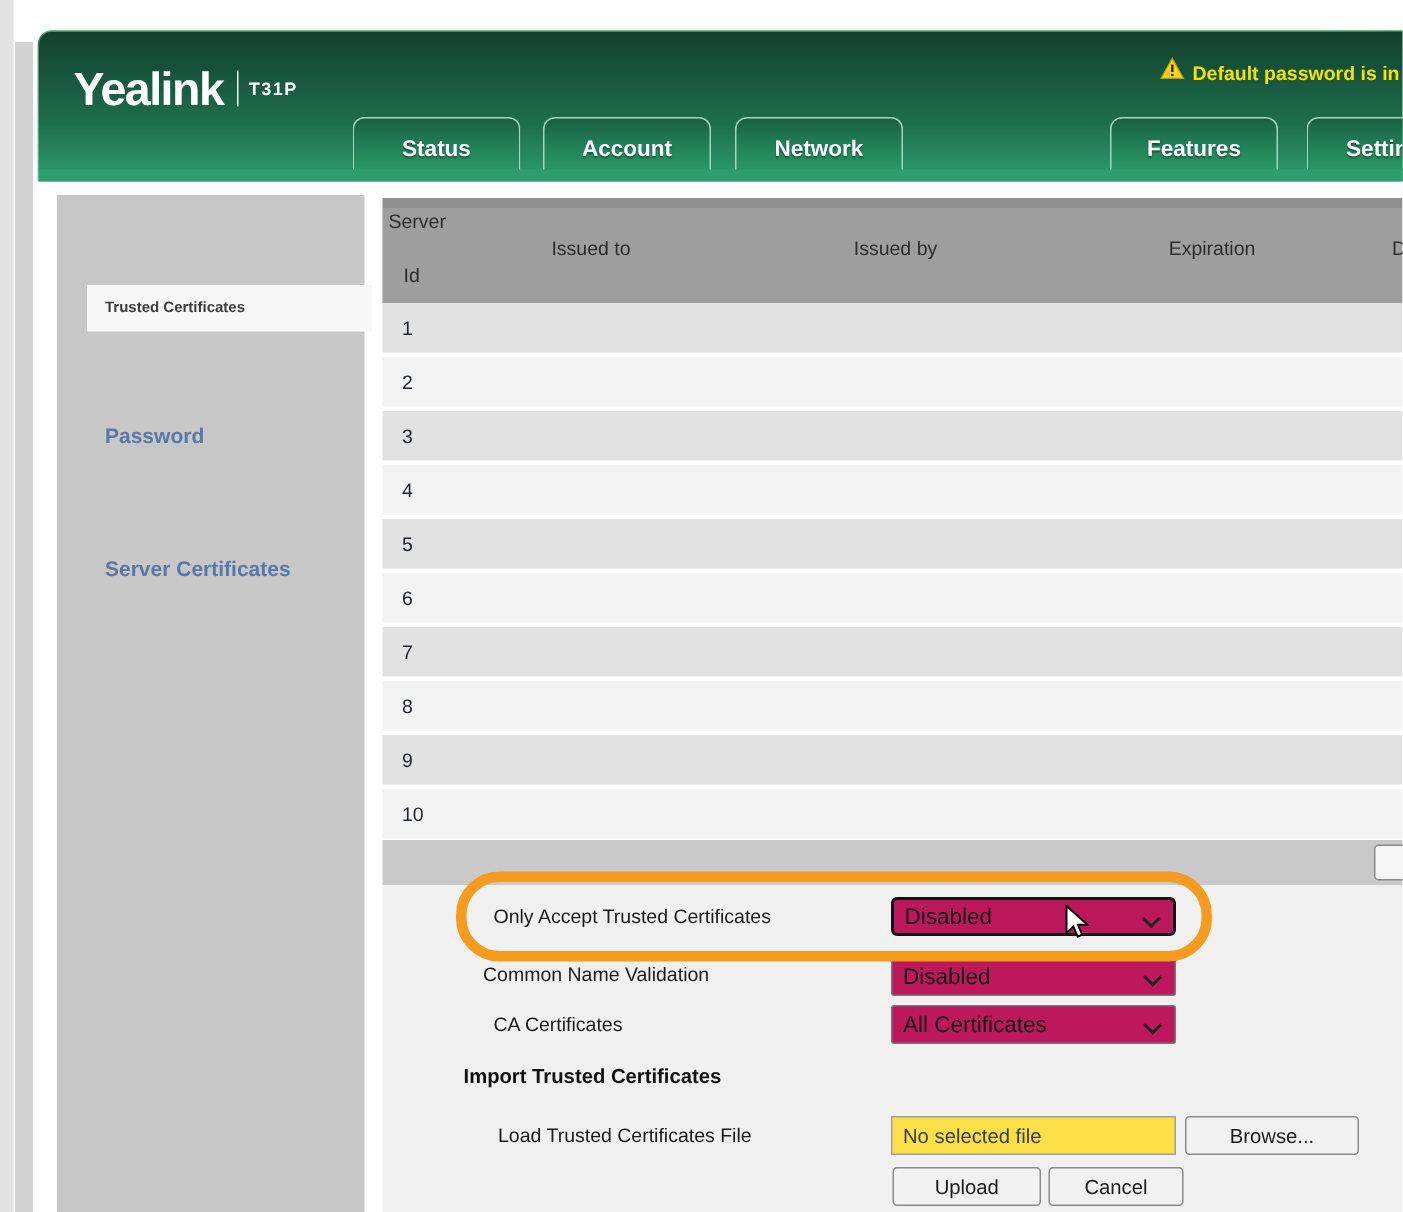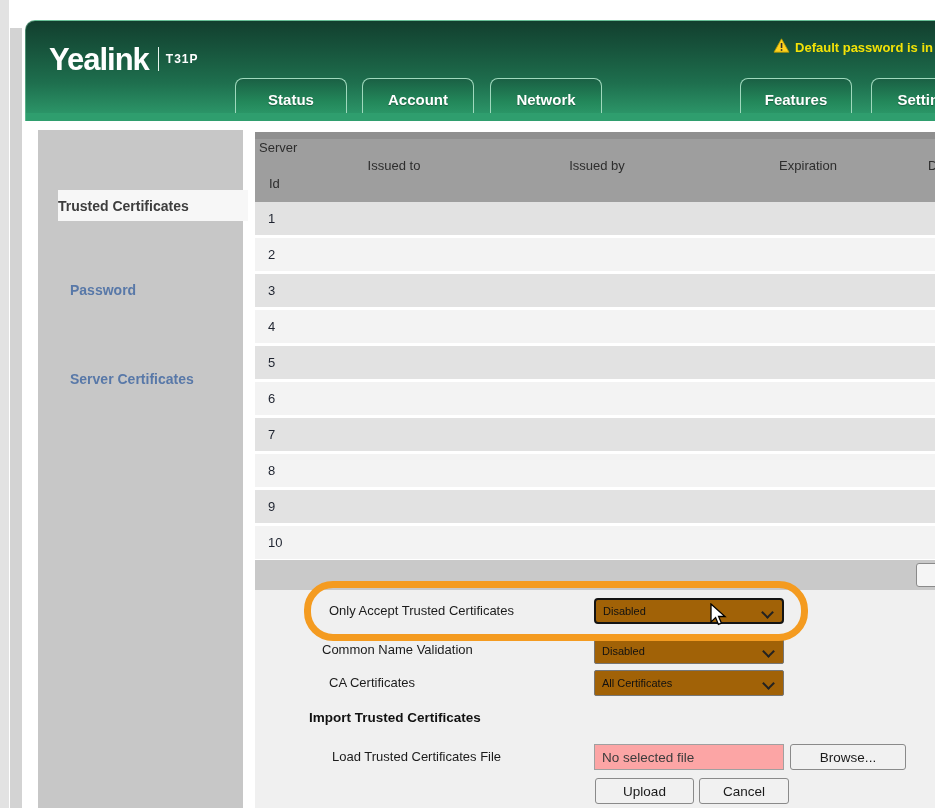--- a/index.html
+++ b/index.html
@@ -27,48 +27,48 @@
   .tab{position:absolute;top:57px;height:42px;width:112px;
     background:linear-gradient(180deg,#1a6044 0%,#23875a 55%,#2f9e6e 100%);
     border:1px solid #9fd9bd;border-bottom:none;border-radius:8px 8px 0 0;
     color:#fff;font-size:15px;font-weight:700;display:flex;align-items:center;justify-content:center;
     box-sizing:border-box;text-shadow:0 1px 1px rgba(0,0,0,.35);cursor:pointer;}
 
   
   .sidebar{position:absolute;left:38px;top:130px;width:205px;height:678px;background:#c7c7c7;}
   .side-item{position:absolute;left:32px;font-size:14px;font-weight:700;color:#5878a8;cursor:pointer;}
   .side-selected{position:absolute;left:20px;top:60px;width:190px;height:31px;background:#f7f7f7;
-    display:flex;align-items:center;box-sizing:border-box;
-    font-size:14px;font-weight:700;color:#3d3d3d;cursor:pointer;}
+    display:flex;align-items:center;padding-left:12px;box-sizing:border-box;
+    font-size:10px;font-weight:700;color:#3d3d3d;cursor:pointer;}
 
   
   .thead{position:absolute;left:255px;top:132px;width:680px;height:70px;
     background:linear-gradient(180deg,#8f8f8f 0%,#8f8f8f 10%,#9e9e9e 10%,#9e9e9e 100%);
     color:#2d2d2d;font-size:13px;}
   .th-abs{position:absolute;white-space:nowrap;}
   .trow{position:absolute;left:255px;width:680px;height:33px;line-height:33px;
     font-size:13px;color:#1f2430;padding-left:13px;box-sizing:border-box;}
   .row-odd{background:#e2e2e2;}
   .row-even{background:#f3f3f3;}
   .tfoot{position:absolute;left:255px;top:560px;width:680px;height:30px;background:#c9c9c9;}
   .del-btn{position:absolute;left:916px;top:563px;width:85px;height:24px;background:#f5f5f5;
     border:1px solid #8a8a8a;border-radius:3px;font-size:13px;color:#222;
     font-family:"Liberation Sans",sans-serif;cursor:pointer;}
 
   
   .formbg{position:absolute;left:255px;top:590px;width:680px;height:218px;background:#f0f0f0;}
   .flabel{position:absolute;font-size:13px;color:#1b1b1b;white-space:nowrap;}
   .fheading{position:absolute;font-size:13.5px;font-weight:700;color:#111;white-space:nowrap;}
-  .select{position:absolute;left:594px;width:190px;height:26px;background:#a16207;
+  .select{position:absolute;left:594px;width:190px;height:26px;background:#be185d;
     border:1px solid #767676;border-radius:2px;box-sizing:border-box;
-    font-size:11px;color:#111;display:flex;align-items:center;padding-left:7px;cursor:pointer;}
+    font-size:15px;color:#111;display:flex;align-items:center;padding-left:7px;cursor:pointer;}
   .select-focus{border:2px solid #141414;border-radius:4px;}
   .chev{position:absolute;right:10px;top:8px;width:7px;height:7px;
     border-right:2px solid #222;border-bottom:2px solid #222;transform:rotate(45deg);}
-  .fileinput{position:absolute;left:594px;top:744px;width:190px;height:26px;background:#fca5a5;
+  .fileinput{position:absolute;left:594px;top:744px;width:190px;height:26px;background:#fde047;
     border:1px solid #a0a0a0;box-sizing:border-box;font-size:13.5px;color:#3c3c3c;
     display:flex;align-items:center;padding-left:7px;}
   .btn{position:absolute;height:26px;background:#f1f1f1;border:1px solid #8a8a8a;border-radius:3px;
     font-size:13.5px;color:#1a1a1a;font-family:"Liberation Sans",sans-serif;cursor:pointer;}
 
   
   .highlight{position:absolute;left:304px;top:581px;width:504px;height:60px;box-sizing:border-box;
     border:7px solid #f49b20;border-radius:29px;pointer-events:none;z-index:40;}
   .cursor{position:absolute;left:706px;top:603px;z-index:50;pointer-events:none;}
 </style>

